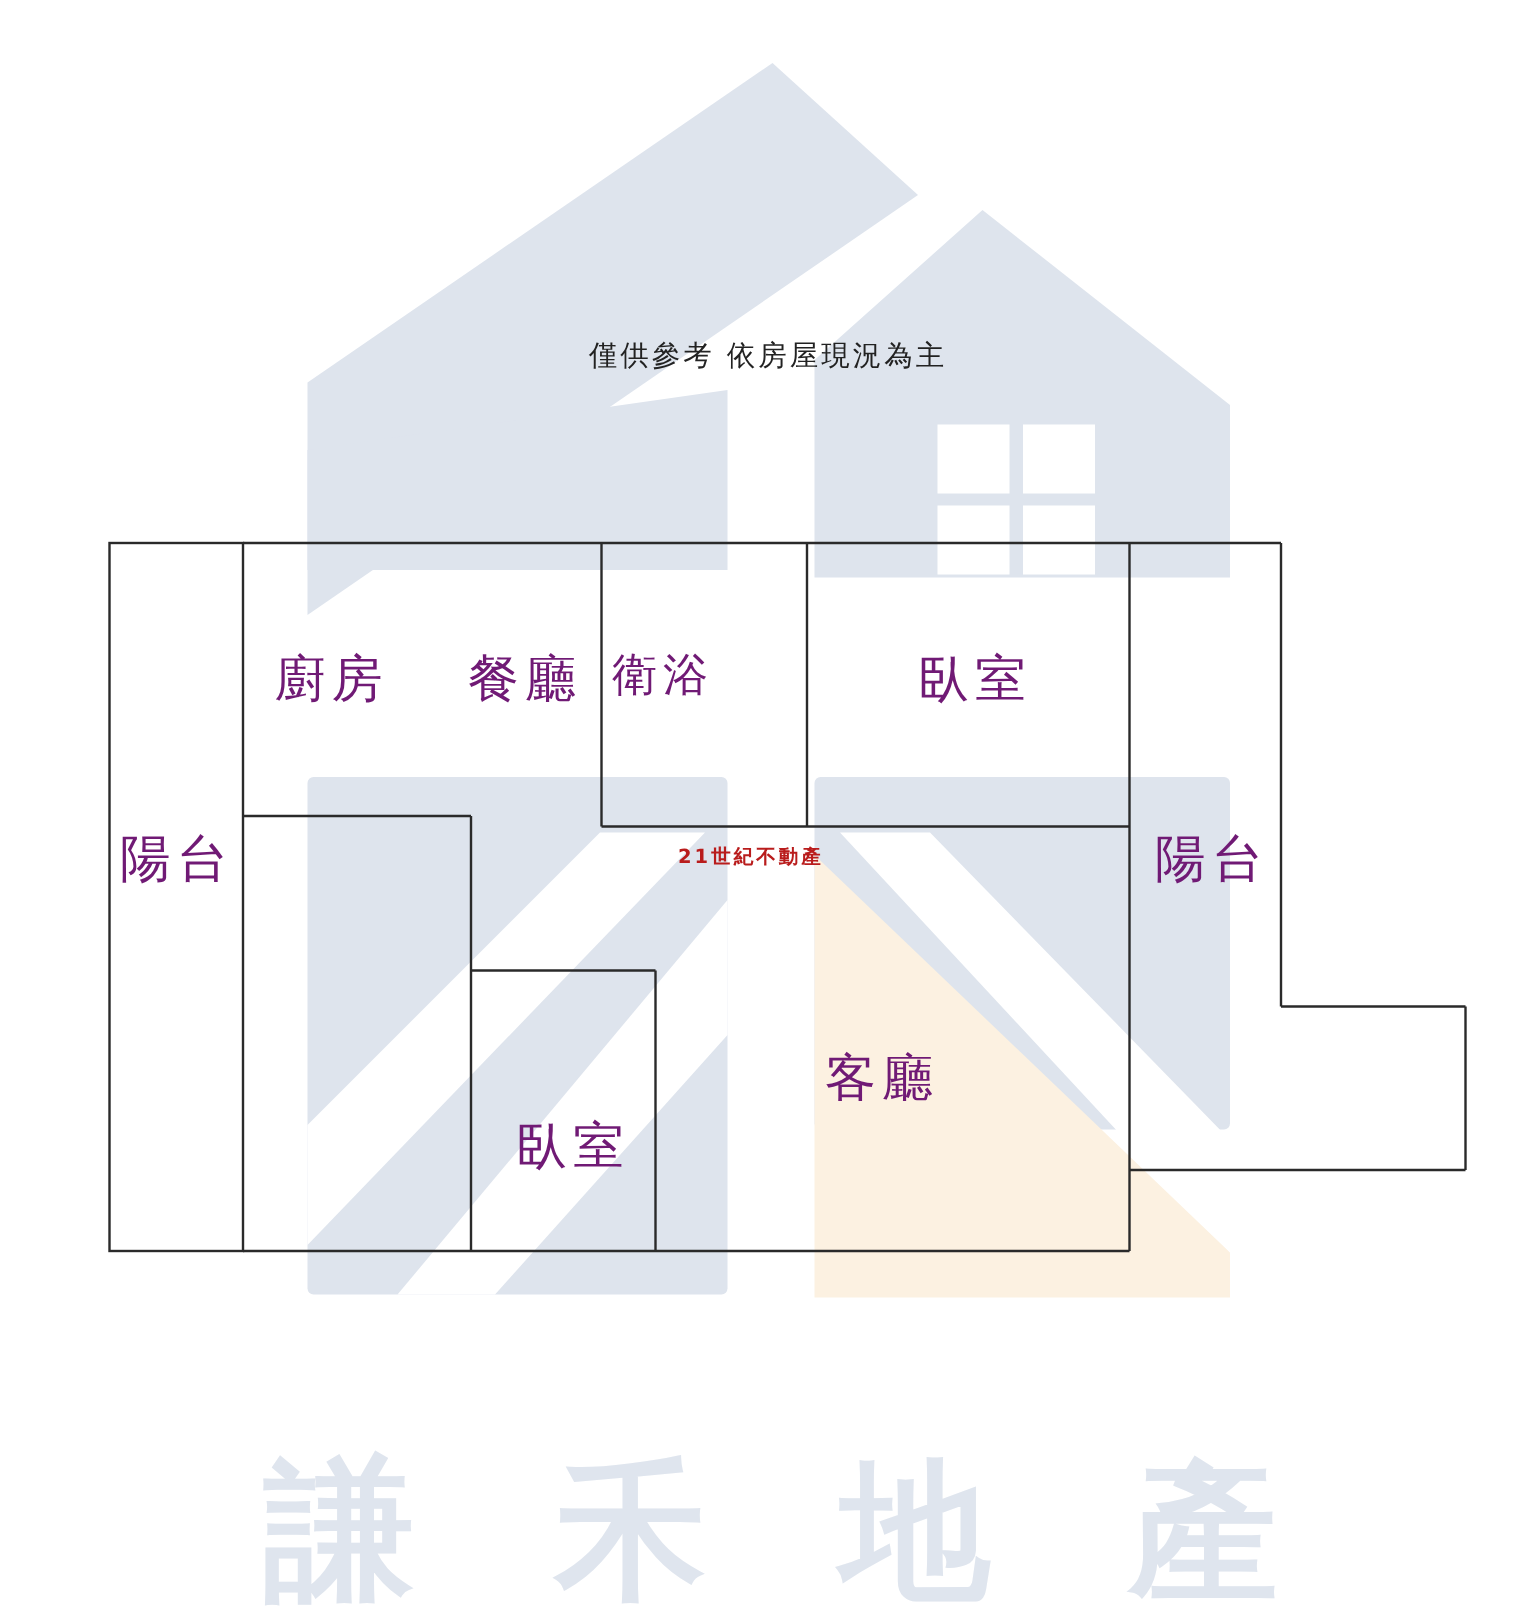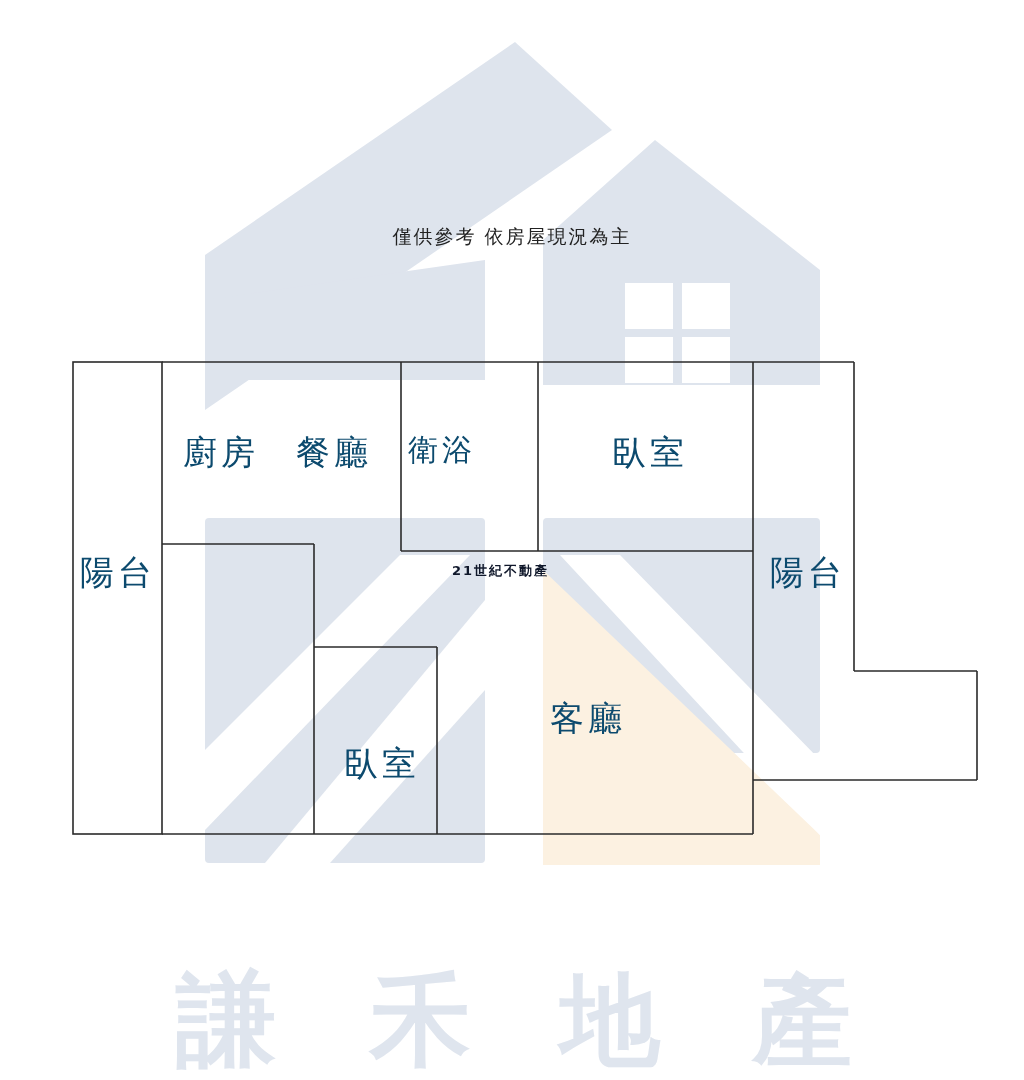--- a/index.html
+++ b/index.html
@@ -1,27 +1,27 @@
 <!DOCTYPE html>
 <html><head>
 <meta charset="utf-8">
 <style>
   html, body { margin: 0; padding: 0; background: #ffffff; }
   body { width: 1024px; height: 1080px; position: relative; overflow: hidden;
          font-family: "DejaVu Serif", "Liberation Serif", serif; }
   #stage { position: absolute; left: 0; top: 0; width: 1024px; height: 1080px; padding-left: 29px; }
-  .lbl { position: absolute; color: #0c4a6e; font-family: Liberation Serif, serif;
+  .lbl { position: absolute; color: #701a75; font-family: Liberation Serif, serif;
          white-space: nowrap; letter-spacing: 4px; }
   .disclaimer { position: absolute; left: 0; width: 1024px; top: 224px; text-align: center;
                 font-size: 19px; color: #222; letter-spacing: 2px;
                 font-family: "DejaVu Serif", "Liberation Serif", serif; }
   .c21 { position: absolute; left: 356px; top: 506px; font-family: "DejaVu Sans", "Liberation Sans", sans-serif;
          font-weight: bold; font-size: 44px; color: #c8b98c; letter-spacing: 2px; opacity: 0.95; }
   .c21sub { position: absolute; left: 452px; top: 562px; font-family: "DejaVu Sans", "Liberation Sans", sans-serif;
-            font-size: 13px; color: #0f172a; letter-spacing: 2px; font-weight: bold; }
+            font-size: 13px; color: #b91c1c; letter-spacing: 2px; font-weight: bold; }
   .brand { position: absolute; top: 955px; font-family: "DejaVu Sans", "Liberation Sans", sans-serif;
            font-weight: bold; font-size: 100px; color: #dfe5ee; }
 </style>
 </head>
 <body>
 
 <div id="stage">
 
   <svg width="1024" height="1080" style="position:absolute;left:0;top:0;">
 
@@ -74,21 +74,21 @@
     <line x1="437" y1="647" x2="437" y2="834"></line>
 
     <line x1="854" y1="362" x2="854" y2="671"></line>
     <line x1="854" y1="671" x2="977" y2="671"></line>
     <line x1="977" y1="671" x2="977" y2="780"></line>
     <line x1="977" y1="780" x2="753" y2="780"></line>
   </svg>
 
   <div class="lbl" style="left:80px;top:550px;font-size:34px;">陽台</div>
   <div class="lbl" style="left:183px;top:430px;font-size:34px;">廚房</div>
-  <div class="lbl" style="left:296px;top:430px;font-size:34px;">餐廳</div>
+  <div class="lbl" style="left:312px;top:430px;font-size:34px;">餐廳</div>
   <div class="lbl" style="left:408px;top:430px;font-size:30px;">衛浴</div>
   <div class="lbl" style="left:612px;top:430px;font-size:34px;">臥室</div>
   <div class="lbl" style="left:770px;top:550px;font-size:34px;">陽台</div>
   <div class="lbl" style="left:344px;top:741px;font-size:34px;">臥室</div>
   <div class="lbl" style="left:550px;top:696px;font-size:34px;">客廳</div>
 
   <div class="brand" style="left:176px;">謙</div>
   <div class="brand" style="left:370px;">禾</div>
   <div class="brand" style="left:560px;">地</div>
   <div class="brand" style="left:752px;">產</div>

